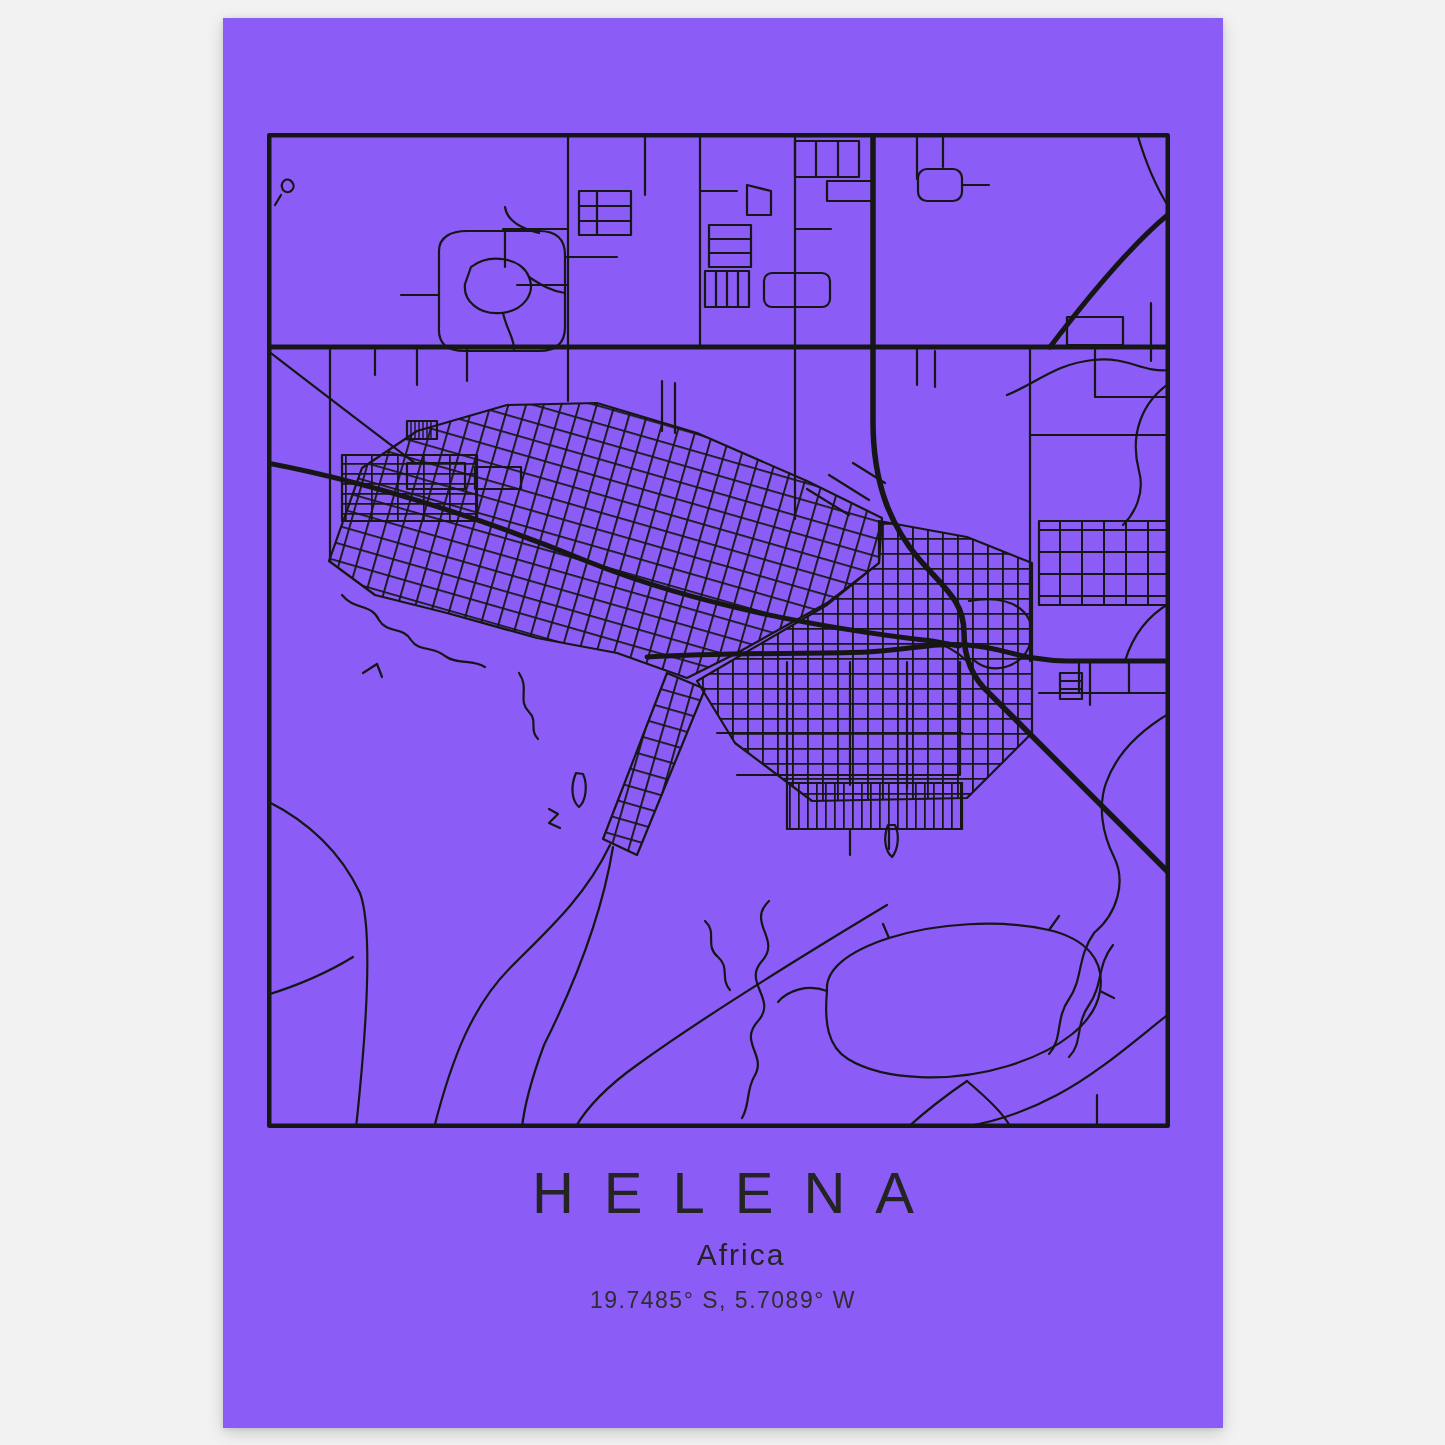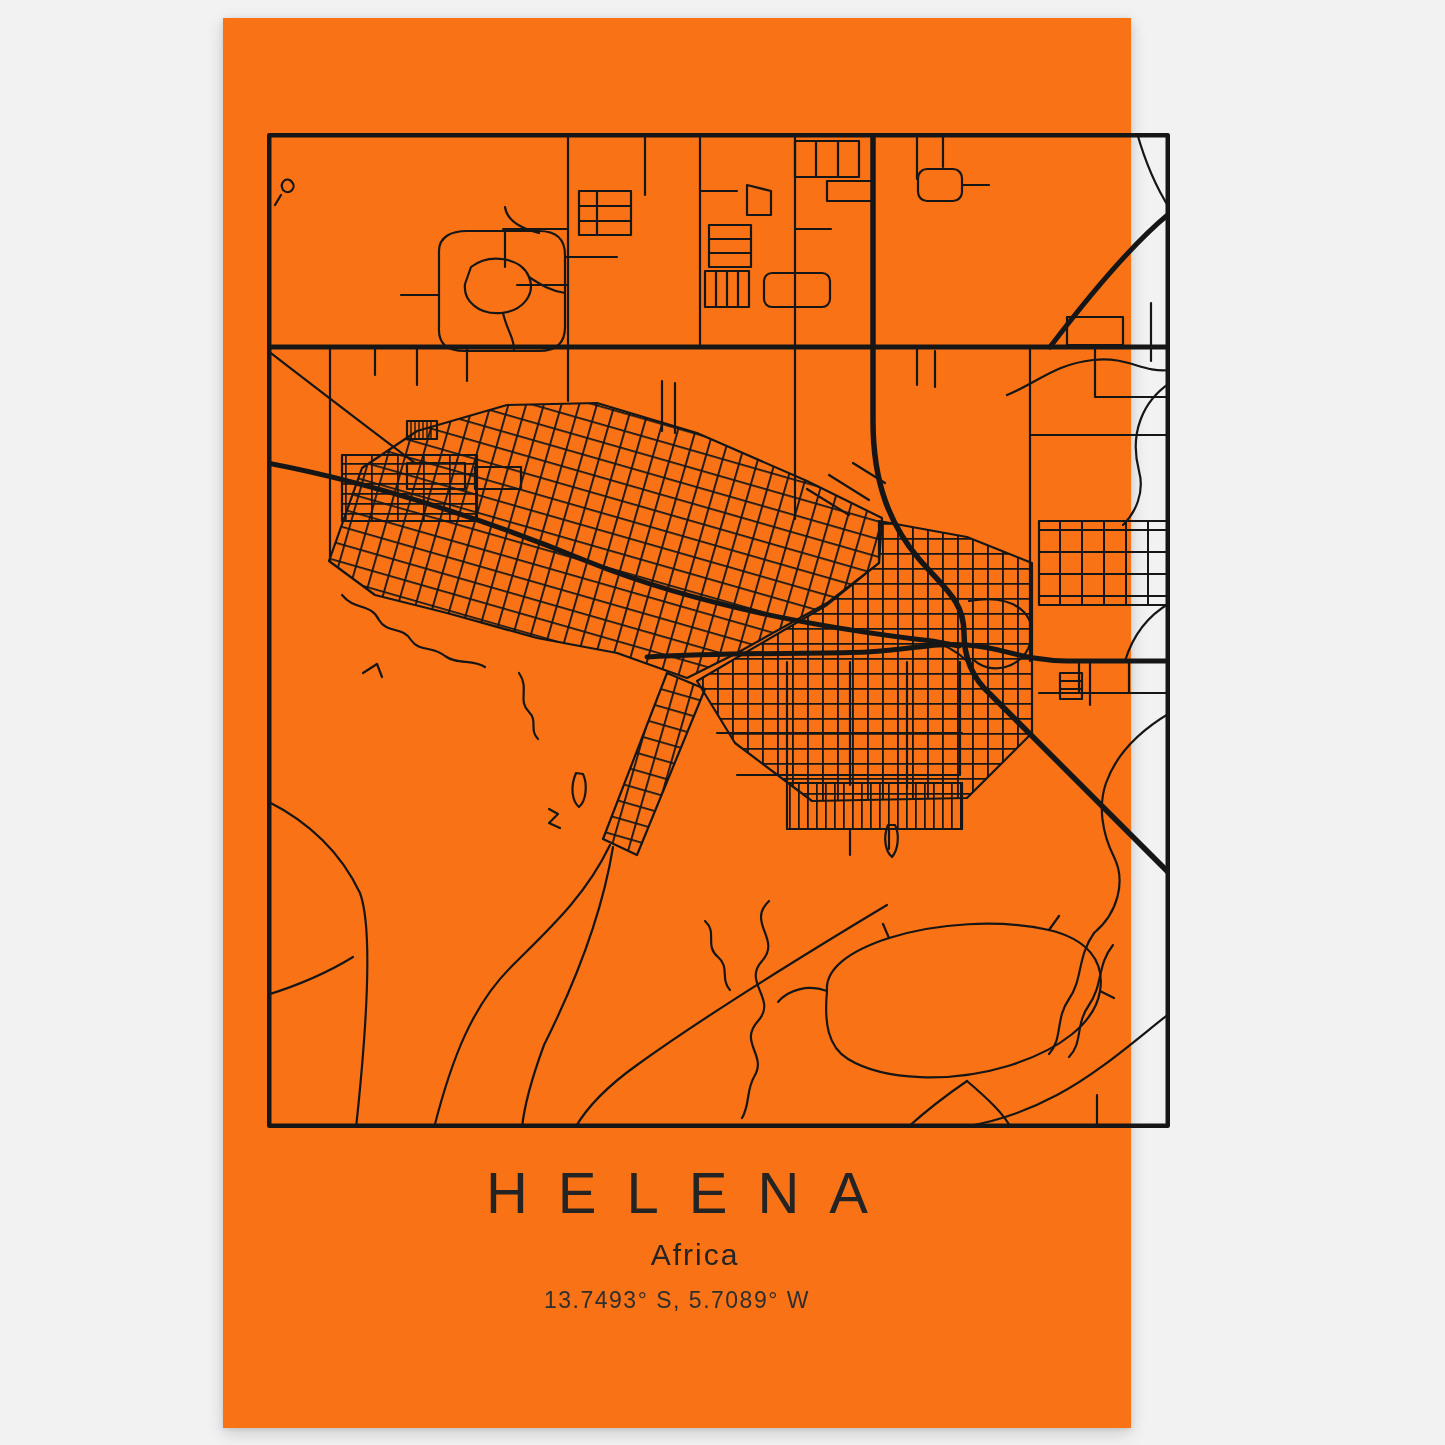--- a/index.html
+++ b/index.html
@@ -1,17 +1,17 @@
 <!DOCTYPE html>
 <html><head>
 <meta charset="utf-8">
 <style>
   html,body{margin:0;padding:0;background:#f2f2f2;font-family:"Liberation Sans",sans-serif;}
   .stage{position:relative;width:1445px;height:1445px;background:#f2f2f2;overflow:hidden;}
-  .poster{position:absolute;left:223px;top:18px;width:908px;height:1410px;background:#f97316;
+  .poster{position:absolute;left:223px;top:18px;width:1000px;height:1410px;background:#8b5cf6;
           box-shadow:0 5px 16px rgba(0,0,0,.16),0 1px 5px rgba(0,0,0,.10);}
   .map{position:absolute;left:44px;top:115px;width:903px;height:995px;}
   .map svg{display:block;width:100%;height:100%;}
   .caption{position:absolute;top:1145px;left:0;width:100%;text-align:center;color:#242424;}
   .title{margin:0;font-size:58px;font-weight:500;line-height:1.05;letter-spacing:30px;padding-left:30px;}
   .subtitle{font-size:30px;letter-spacing:2px;margin-top:14px;color:#242424;margin-left:36px;}
   .coords{font-size:23px;letter-spacing:1.5px;margin-top:15px;color:#2e2e2e;}
 </style>
 </head>
 <body>
@@ -161,17 +161,17 @@
           </g>
 
           <rect x="2.25" y="2.25" width="898.5" height="990.5" stroke-width="4.5"></rect>
         </g>
       </svg>
     </div>
 
     <div class="caption">
       <h1 class="title">HELENA</h1>
       <div class="subtitle">Africa</div>
-      <div class="coords">13.7493° S, 5.7089° W</div>
+      <div class="coords">19.7485° S, 5.7089° W</div>
     </div>
 
   </div>
 </div>
 
 </body></html>

